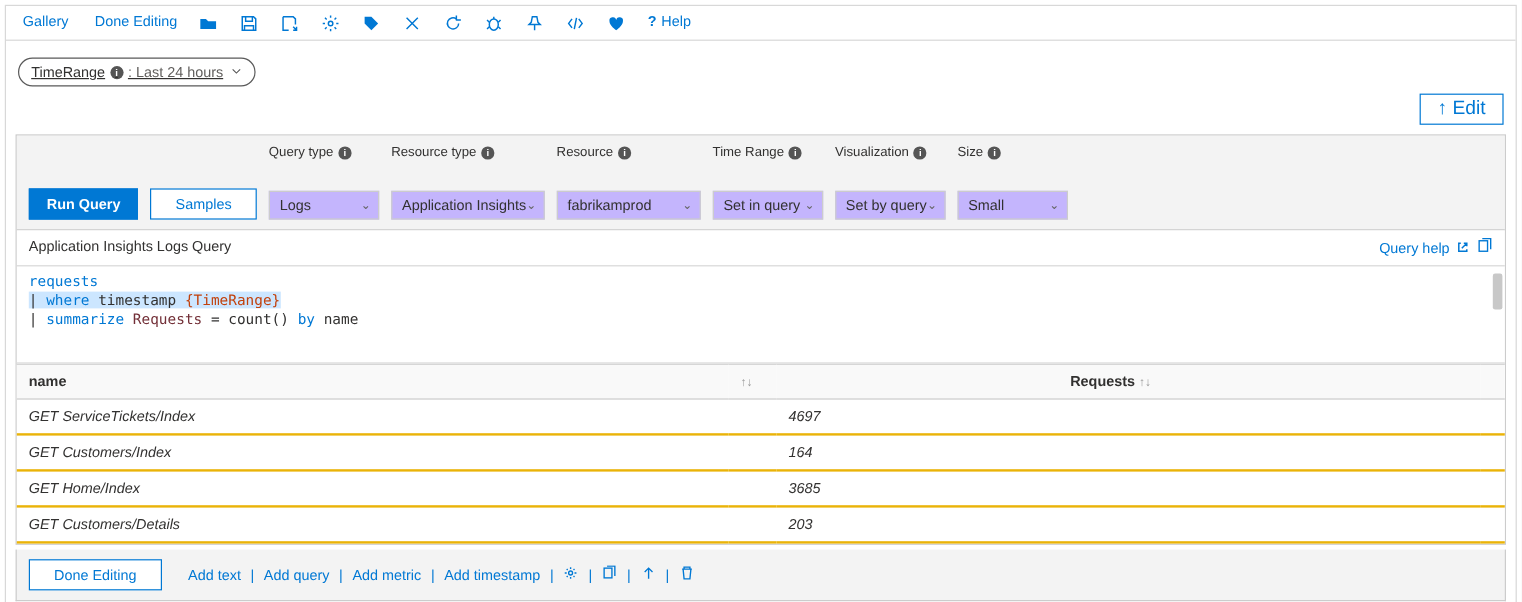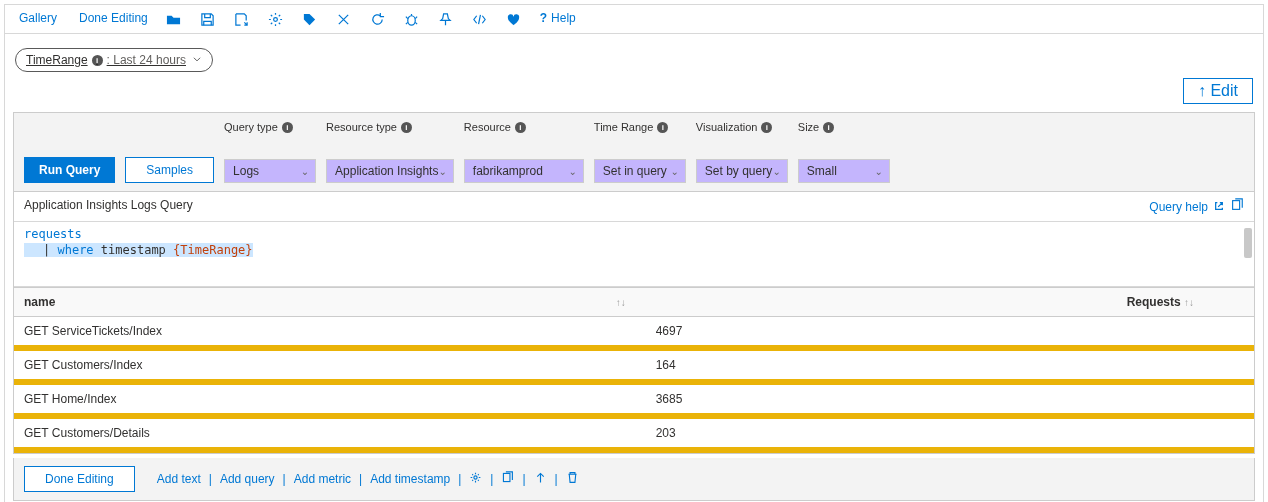--- a/index.html
+++ b/index.html
@@ -99,39 +99,39 @@
   .qtitlebar{
     display:flex;align-items:flex-start;justify-content:space-between;
     padding:6px 10px;background:#fff;
   }
   .help-link{color:var(--blue);cursor:pointer;display:flex;align-items:center;gap:6px}
   .code-editor{
     font-family:Consolas,Menlo,monospace;font-size:12px;
     background:#fff;padding:4px 10px 28px;line-height:16px;
     position:relative;border-top:1px solid var(--light-border);border-bottom:1px solid var(--light-border);
   }
-  .code-editor .hl{background:#cce6ff;padding-left:19px;}
+  .code-editor .hl{background:#cce6ff;}
   .code-editor .kw{color:var(--blue)}
   .code-editor .fld{color:#c2410c;}
   .code-editor .tok{color:#722f37}
   .code-editor::after{ 
     content:"";position:absolute;right:2px;top:6px;width:8px;height:30px;background:#c8c8c8;border-radius:2px;
   }
   
   table.results{
     width:100%;border-collapse:collapse;background:#fff;font-size:12px;
     border-top:1px solid var(--border);
   }
   table.results th{
     text-align:left;font-weight:600;padding:7px 10px;border-bottom:1px solid var(--border);
     color:#323130;background:#f9f9f9;
   }
-  table.results th.right{text-align:right;padding-right:40px}
+  table.results th.right{text-align:center;padding-right:40px}
   table.results td{
-    padding:7px 10px;border-bottom:6px solid #eab308;color:#323130;
+    padding:7px 10px;border-bottom:2px solid #eab308;color:#323130;font-style:italic;
   }
   table.results td.right{text-align:left;padding-right:40px}
   
   .footer{
     display:flex;align-items:center;gap:6px;
     padding:8px 10px;margin:4px 8px 4px;
     background:#f3f3f3;border:1px solid var(--border);border-top:none;
   }
   .footer .link{color:var(--blue);cursor:pointer}
   .footer .sep{color:var(--blue);margin:0 2px}
@@ -332,20 +332,21 @@
               <rect x="3" y="3" width="8" height="10"></rect>
               <path d="M6 1h8v10"></path>
             </svg>
         </span>
       </span>
     </div>
 
     <div class="code-editor">
       <div><span style="color:#0078d4">requests</span></div>
       <div><span class="hl">| <span class="kw">where</span> <span>timestamp</span> <span class="fld">{TimeRange}</span></span></div>
+      <div>| <span class="kw">summarize</span> <span class="tok">Requests</span> <span>=</span> <span>count()</span> <span class="kw">by</span> <span>name</span></div>
     </div>
 
     <table class="results">
       <thead>
         <tr>
           <th>
             <span>name</span>
           </th>
           <th style="width:40px"><span class="th-sort">↑↓</span></th>
           <th class="right">

